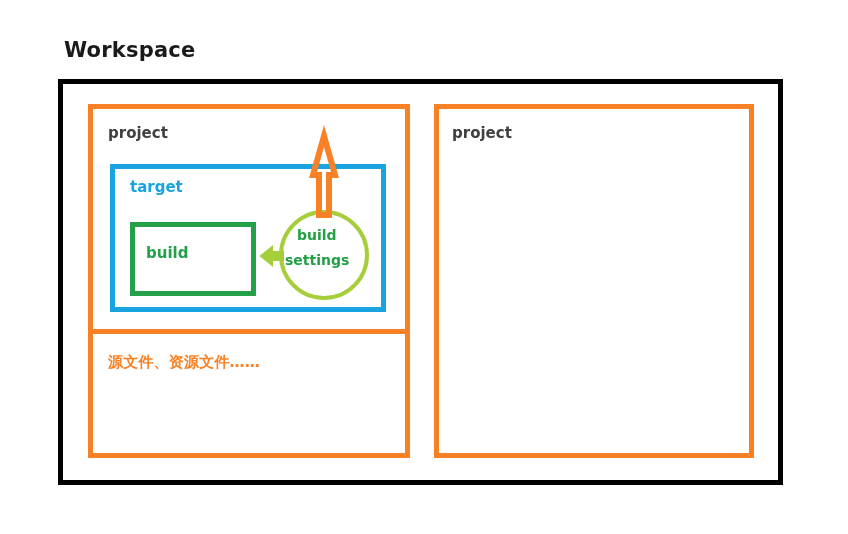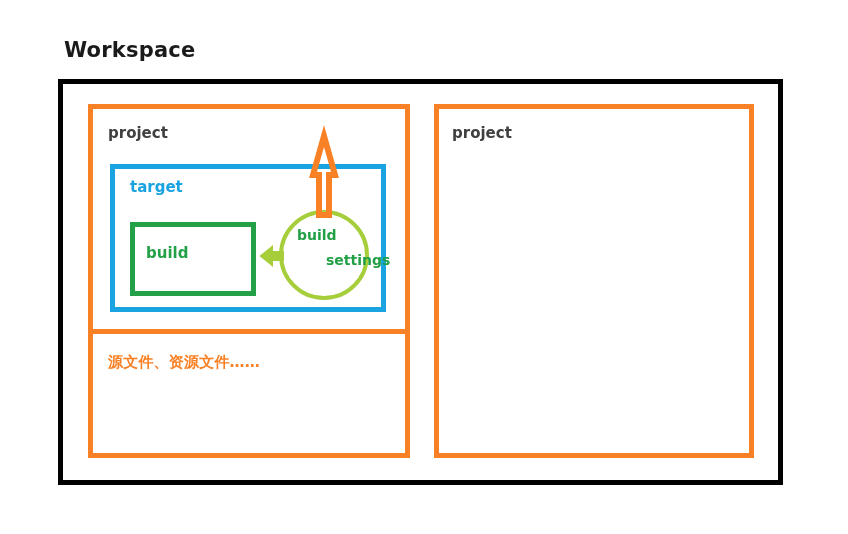--- a/index.html
+++ b/index.html
@@ -153,21 +153,21 @@
   }
   .build-text {
     position: absolute;
     font-size: 14px;
     font-weight: bold;
     color: #22A045;
     white-space: nowrap;
     text-align: right;
   }
   .build-text-1 { left: 297px; top: 227px; }
-  .build-text-2 { left: 285px; top: 252px; padding-left: 41px; }
+  .build-text-2 { left: 285px; top: 252px; }
 
   
   .arrow-layer {
     position: absolute;
     left: 0; top: 0;
     width: 848px;
     height: 534px;
     pointer-events: none;
   }
 </style>

